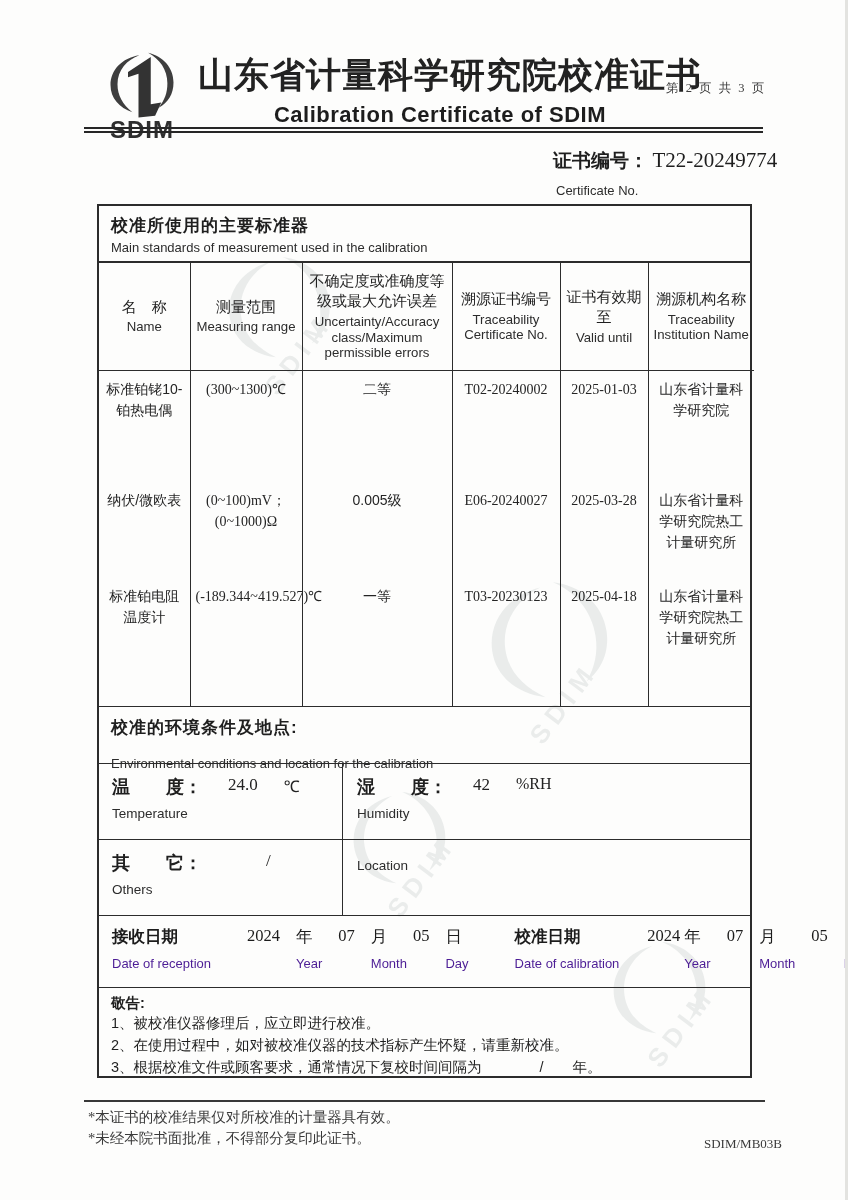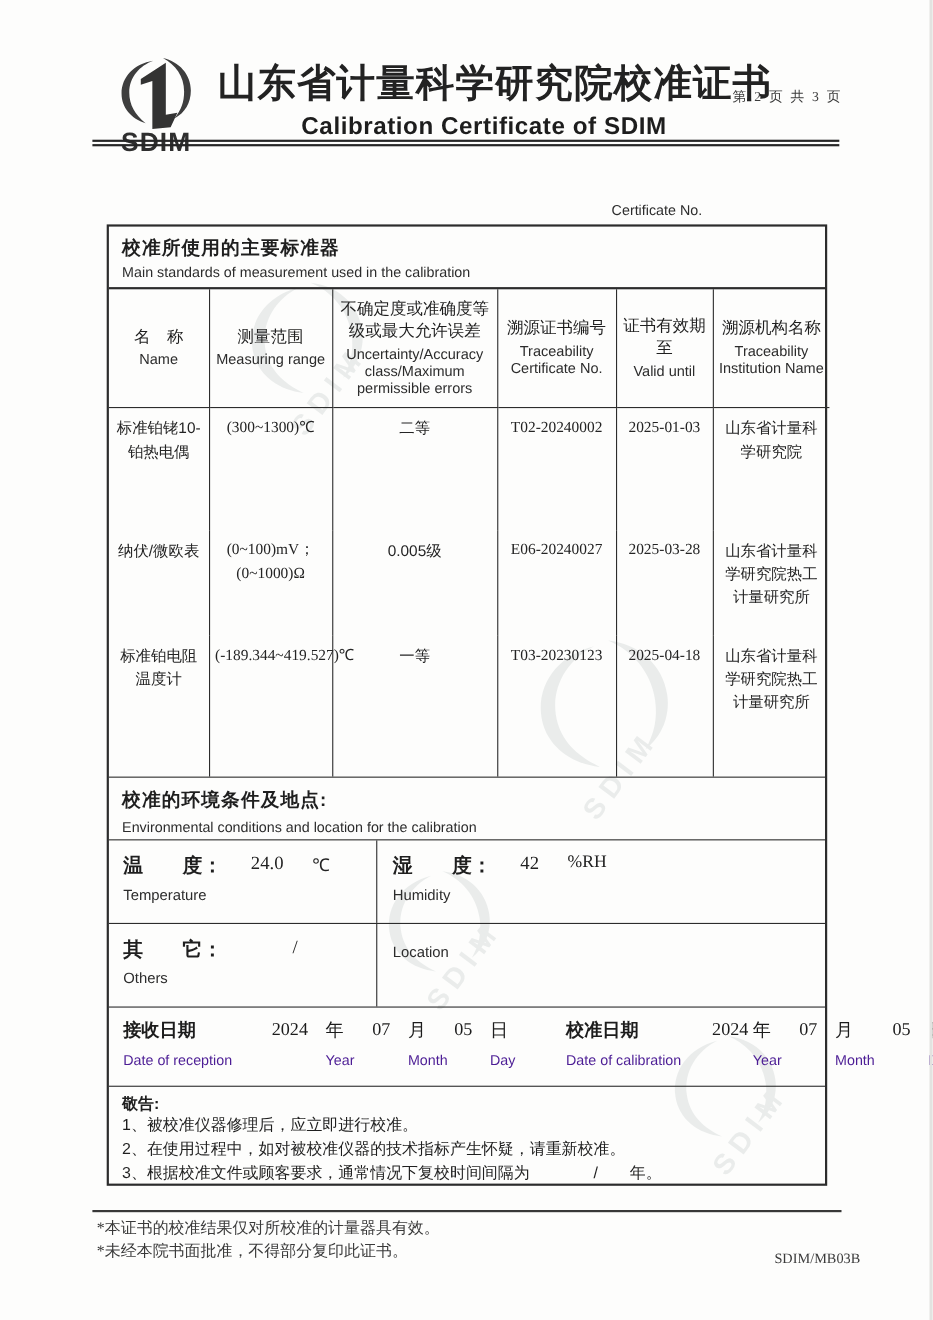--- a/index.html
+++ b/index.html
@@ -52,21 +52,21 @@
     vertical-align:top;text-align:center;padding:8px 5px 0;
     font-size:14px;line-height:1.5;color:#242424;
   }
   td.num{font-family:"Liberation Serif",serif;font-size:14.5px;}
   tr.r1 td{height:112px;}
   tr.r2 td{height:96px;}
   tr.r3 td{height:128px;}
   
   .sec-env{height:57px;padding:9px 12px 0;border-top:1.5px solid #2c2c2c;}
   .sec-env .cn{font-size:17px;font-weight:700;color:#1f1f1f;letter-spacing:1px;}
-  .sec-env .en{font-size:13px;color:#2c2c2c;margin-top:5px;}
+  .sec-env .en{font-size:13px;color:#2c2c2c;margin-top:17px;}
   .half-row{display:flex;height:75px;border-top:1.5px solid #2c2c2c;}
   .half-l{width:244px;box-sizing:border-box;border-right:1.5px solid #2c2c2c;padding:11px 0 0 13px;}
   .half-r{flex:1;padding:11px 0 0 14px;box-sizing:border-box;}
   .kvline{display:flex;align-items:flex-start;}
   .kv-label{font-size:18px;font-weight:700;color:#1f1f1f;white-space:nowrap;}
   .kv-value{font-family:"Liberation Serif",serif;font-size:17px;color:#222;margin-left:26px;white-space:nowrap;}
   .kv-unit{font-family:"Liberation Serif",serif;font-size:16px;color:#222;margin-left:26px;white-space:nowrap;}
   .kv-en{font-size:13.5px;color:#2c2c2c;margin-top:7px;}
   .addr{font-size:14.5px;font-weight:600;color:#1f1f1f;line-height:1.45;width:224px;margin-left:10px;margin-top:-2px;}
   
@@ -135,20 +135,24 @@
       <path d="M55 8 L55 62 L67 60 L60 75 L41 77 L41 27 L29 31 L29 25 Z" fill="#333333"></path>
     </svg>
     <div class="logo-text">SDIM</div>
   </div>
 
   <div class="title-cn">山东省计量科学研究院校准证书</div>
   <div class="page-no">第 2 页 共 3 页</div>
   <div class="title-en">Calibration Certificate of SDIM</div>
   <div class="double-rule"></div>
 
+  <div class="certno">
+    <span class="lbl">证书编号：</span>
+    <span class="val">T22-20249774</span>
+  </div>
   <div class="certno-en">Certificate No.</div>
 
   <div class="frame">
 
     <div class="sec sec-title">
       <div class="cn">校准所使用的主要标准器</div>
       <div class="en">Main standards of measurement used in the calibration</div>
     </div>
 
     <table class="std">

